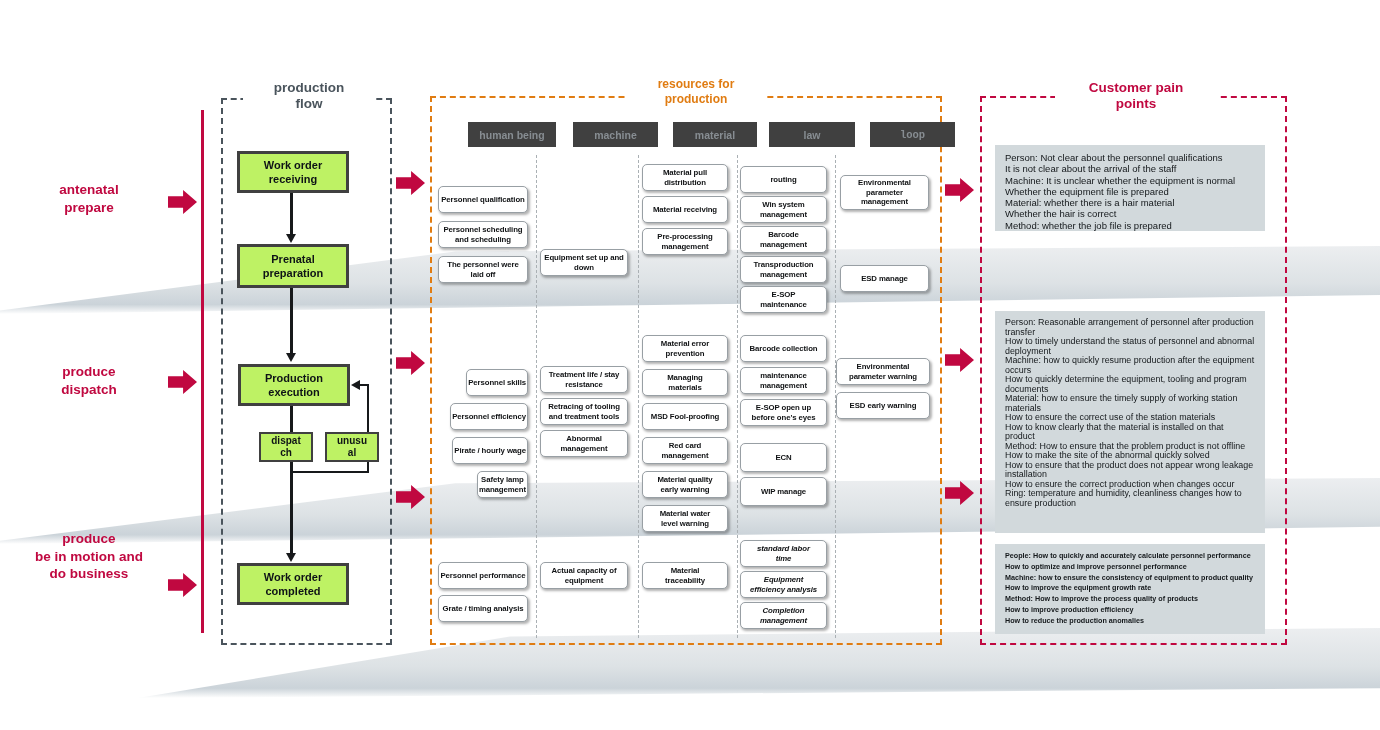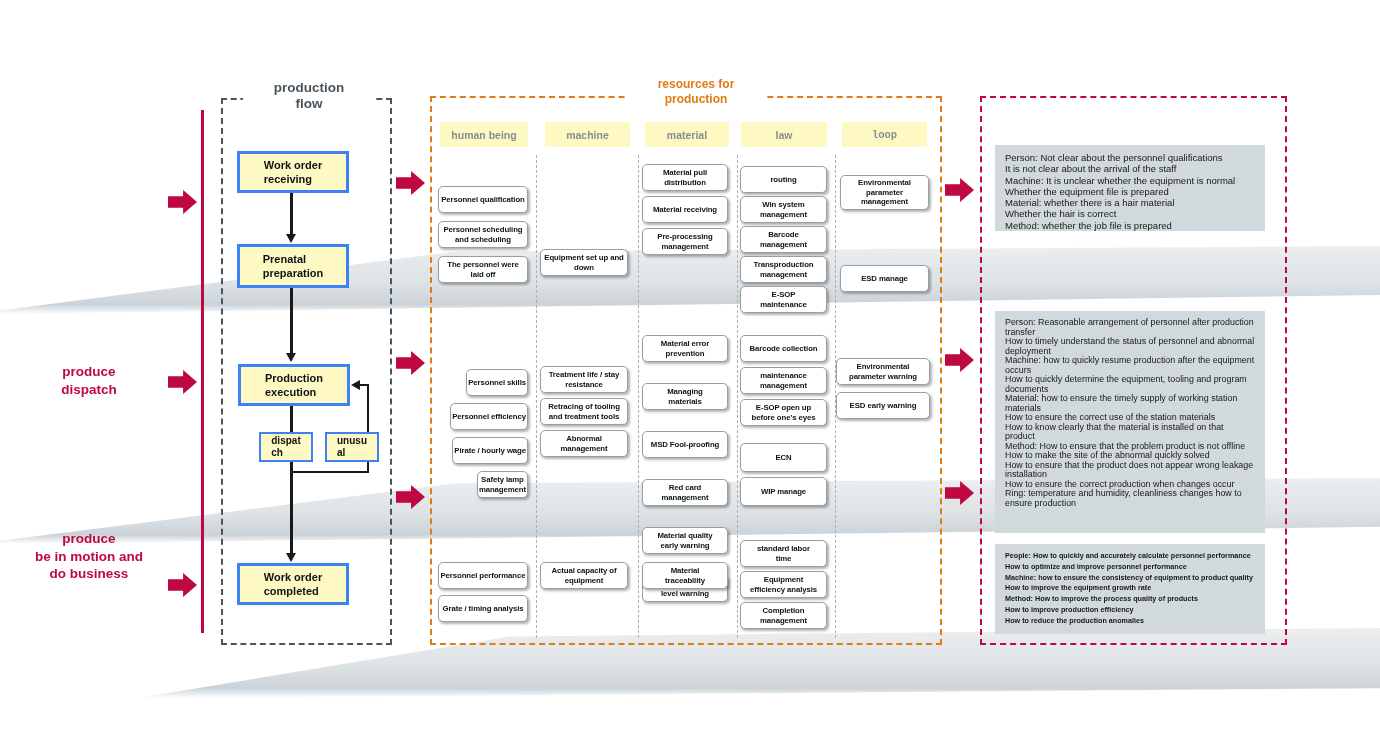--- a/index.html
+++ b/index.html
@@ -14,26 +14,26 @@
          text-align:center;white-space:pre-line;line-height:1.3;}
   .redline{position:absolute;width:2.5px;background:#c00840;z-index:2;}
   .barrow{position:absolute;width:29px;height:26px;background:#c00840;z-index:3;
          clip-path:polygon(0% 28%,52% 28%,52% 4%,100% 50%,52% 96%,52% 72%,0% 72%);
          filter:drop-shadow(1px 1.5px 1px rgba(80,0,25,.35));}
   .hline,.vline{position:absolute;background:#17191b;z-index:2;}
   .arr-down{position:absolute;width:0;height:0;border-left:5.5px solid transparent;
          border-right:5.5px solid transparent;border-top:9px solid #17191b;z-index:2;}
   .arr-left{position:absolute;width:0;height:0;border-top:5.5px solid transparent;
          border-bottom:5.5px solid transparent;border-right:9px solid #17191b;z-index:2;}
-  .fbox{position:absolute;background:#fef9c3;border:3px solid #3b82f6;z-index:2;color:#0e1316;
-         display:flex;align-items:center;justify-content:center;text-align:left;
+  .fbox{position:absolute;background:#bef264;border:3px solid #404040;z-index:2;color:#0e1316;
+         display:flex;align-items:center;justify-content:center;text-align:center;
          font-weight:bold;font-size:11px;line-height:1.3;white-space:pre-line;}
   .fbox.small{border-width:2px;font-size:10px;line-height:1.2;}
-  .hdr{position:absolute;height:25px;background:#fef9c3;color:#878d92;font-weight:bold;
-         font-size:10.5px;display:flex;align-items:center;justify-content:center;z-index:2;}
+  .hdr{position:absolute;height:25px;background:#404040;color:#878d92;font-weight:bold;
+         font-size:10.5px;display:flex;align-items:center;justify-content:center;z-index:2;margin-left:28px;}
   .stack{position:absolute;display:flex;flex-direction:column;z-index:2;}
   .ibox{background:#fff;border:1px solid #989fa4;border-radius:5px;color:#101214;
          box-shadow:1.5px 2px 2.5px rgba(0,0,0,.30);display:flex;align-items:center;
          justify-content:center;text-align:center;font-size:7.8px;font-weight:600;
          letter-spacing:-0.1px;line-height:1.25;min-height:21px;padding:2px 1px;
          white-space:pre-line;}
   .panel{position:absolute;background:#d2d9dc;color:#14181b;padding:7px 10px;
          white-space:pre-line;z-index:2;overflow:hidden;box-sizing:border-box;}
   .panel.p1{font-size:9.5px;line-height:1.19;}
   .panel.p2{font-size:8.9px;line-height:1.07;}
@@ -41,20 +41,22 @@
 </style>
 </head>
 <body>
 
 <div class="stage">
 
   <div class="band" style="top:246px;height:68px;background:linear-gradient(to bottom,#eceef0 0%,#dde2e5 55%,#cbd3d9 86%,rgba(255,255,255,0) 100%);clip-path:polygon(0 95%,33% 8%,100% 0%,100% 72%,0 100%);"></div>
   <div class="band" style="top:478px;height:66px;background:linear-gradient(to bottom,#eceef0 0%,#dde2e5 55%,#cbd3d9 86%,rgba(255,255,255,0) 100%);clip-path:polygon(0 95%,33% 8%,100% 0%,100% 74%,0 100%);"></div>
   <div class="band" style="top:628px;height:70px;background:linear-gradient(to bottom,#eceef0 0%,#dde2e5 55%,#cbd3d9 86%,rgba(255,255,255,0) 100%);clip-path:polygon(10% 100%,37% 12%,100% 0%,100% 86%,11% 100%);"></div>
 
+  <div class="stage-label" style="left:23px;top:181px;width:132px;">antenatal
+prepare</div>
   <div class="stage-label" style="left:23px;top:363px;width:132px;">produce
 dispatch</div>
   <div class="stage-label" style="left:8px;top:530px;width:162px;">produce
 be in motion and
 do business</div>
   <div class="redline" style="left:201px;top:110px;height:523px;"></div>
 
   <div class="barrow" style="left:168px;top:189px;"></div>
   <div class="barrow" style="left:168px;top:369px;"></div>
   <div class="barrow" style="left:168px;top:572px;"></div>
@@ -152,21 +154,21 @@
 management</div>
   </div>
   <div class="stack" style="left:540px;top:366px;width:88px;gap:5px;">
     <div class="ibox">Treatment life / stay
 resistance</div>
     <div class="ibox">Retracing of tooling
 and treatment tools</div>
     <div class="ibox">Abnormal
 management</div>
   </div>
-  <div class="stack" style="left:642px;top:335px;width:86px;gap:21px;">
+  <div class="stack" style="left:642px;top:335px;width:86px;gap:7px;">
     <div class="ibox">Material error
 prevention</div>
     <div class="ibox">Managing
 materials</div>
     <div class="ibox">MSD Fool-proofing</div>
     <div class="ibox">Red card
 management</div>
     <div class="ibox">Material quality
 early warning</div>
     <div class="ibox">Material water
@@ -192,30 +194,32 @@
     <div class="ibox">Grate / timing analysis</div>
   </div>
   <div class="stack" style="left:540px;top:562px;width:88px;">
     <div class="ibox">Actual capacity of
 equipment</div>
   </div>
   <div class="stack" style="left:642px;top:562px;width:86px;">
     <div class="ibox">Material
 traceability</div>
   </div>
-  <div class="stack" style="left:740px;top:540px;width:87px;gap:4px;">
+  <div class="stack" style="left:740px;top:540px;width:87px;gap:4px;font-style:italic;">
     <div class="ibox">standard labor
 time</div>
     <div class="ibox">Equipment
 efficiency analysis</div>
     <div class="ibox">Completion
 management</div>
   </div>
 
   <div class="dash-box" style="left:980px;top:96px;width:303px;height:545px;border:2px dashed #c00840;"></div>
+  <div class="title" style="left:1055px;top:79px;width:150px;color:#c00840;font-size:13.5px;">Customer pain
+points</div>
   <div class="panel p1" style="left:995px;top:145px;width:270px;height:86px;">Person: Not clear about the personnel qualifications
 It is not clear about the arrival of the staff
 Machine: It is unclear whether the equipment is normal
 Whether the equipment file is prepared
 Material: whether there is a hair material
 Whether the hair is correct
 Method: whether the job file is prepared
 Whether the process routing is correct</div>
   <div class="panel p3" style="left:995px;top:544px;width:270px;height:90px;">People: How to quickly and accurately calculate personnel performance
 How to optimize and improve personnel performance

